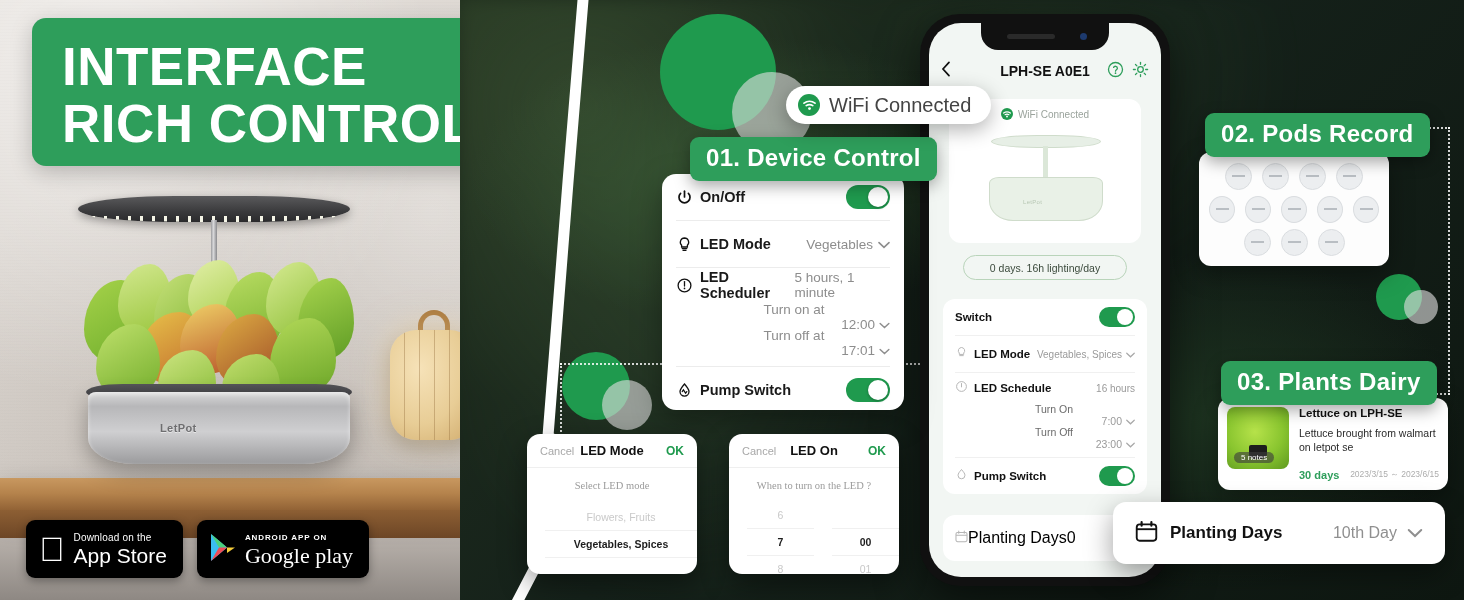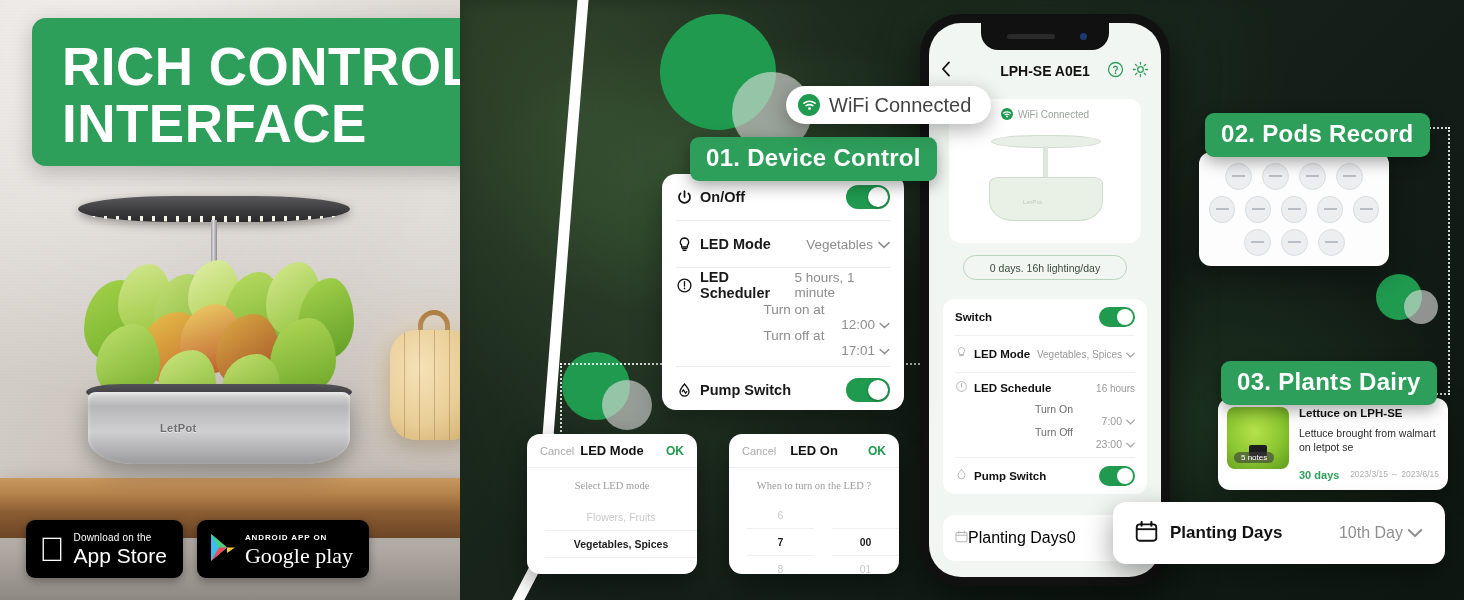--- a/index.html
+++ b/index.html
@@ -353,21 +353,21 @@
   .diary-range { margin-left: auto; font-size: 8.5px; color: #adadad; }
 
   
   .planting-bar {
     position: absolute; left: 1113px; top: 502px; width: 332px; height: 62px;
     background: #fff; border-radius: 13px; z-index: 8;
     box-shadow: 0 10px 28px rgba(0,0,0,.38);
     display: flex; align-items: center; padding: 0 22px;
   }
   .planting-bar .pl { font-size: 17px; font-weight: 700; color: #111; margin-left: 12px; }
-  .planting-bar .pv { margin-left: auto; font-size: 16px; color: #8f8f8f; display: flex; align-items: center; gap: 4px; }
+  .planting-bar .pv { margin-left: auto; font-size: 16px; color: #8f8f8f; display: flex; align-items: center; gap: 10px; }
 </style>
 </head>
 <body>
 
 <div id="stage">
 
   <div class="left-panel">
     <div class="wall-tex"></div>
     <div class="wall-noise"></div>
     <div class="floor-shadow"></div>
@@ -399,22 +399,22 @@
     <div class="planter-lid"></div>
     <div class="planter"></div>
     <div class="planter-logo">LetPot</div>
 
     <div class="lantern-handle"></div>
     <div class="lantern">
       <div class="lantern-ribs"></div>
     </div>
 
     <div class="title-badge">
+      <div class="line">INTERFACE</div>
       <div class="line">RICH CONTROL</div>
-      <div class="line">INTERFACE</div>
     </div>
 
     <div class="store-row">
       <div class="store-badge">
         <span class="apple-glyph"></span>
         <span>
           <span class="store-sub" style="display:block">Download on the</span>
           <span class="store-main" style="display:block">App Store</span>
         </span>
       </div>

